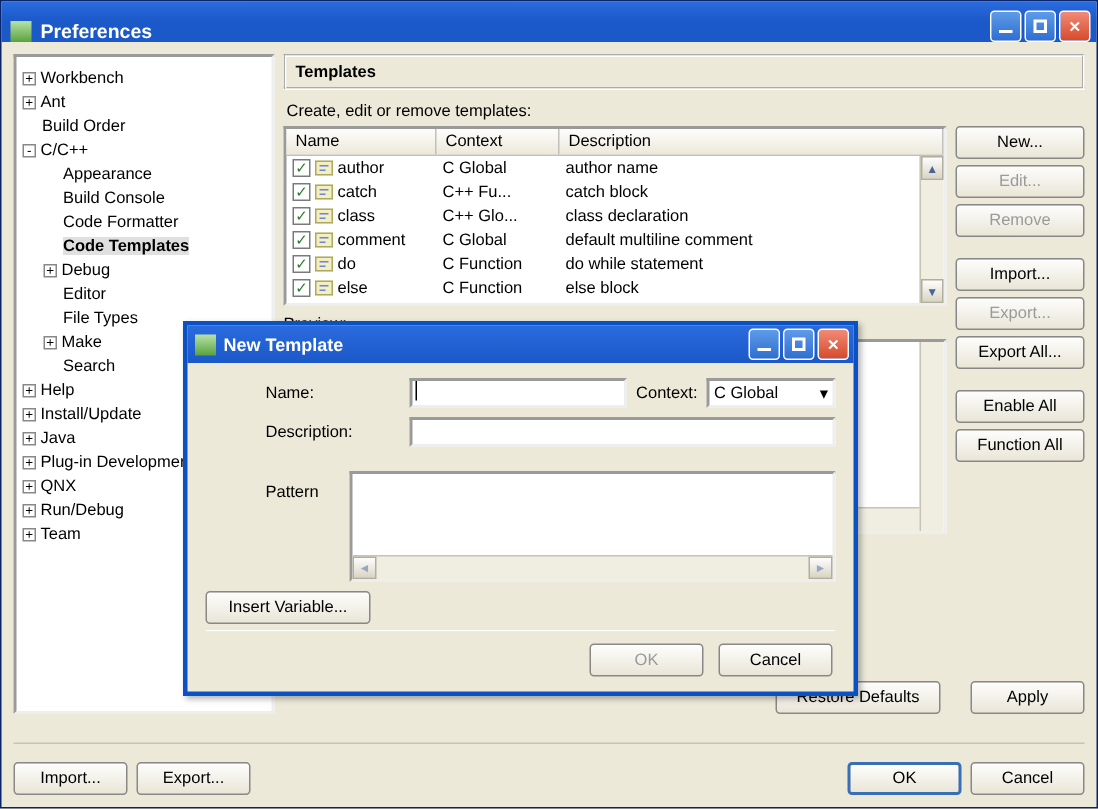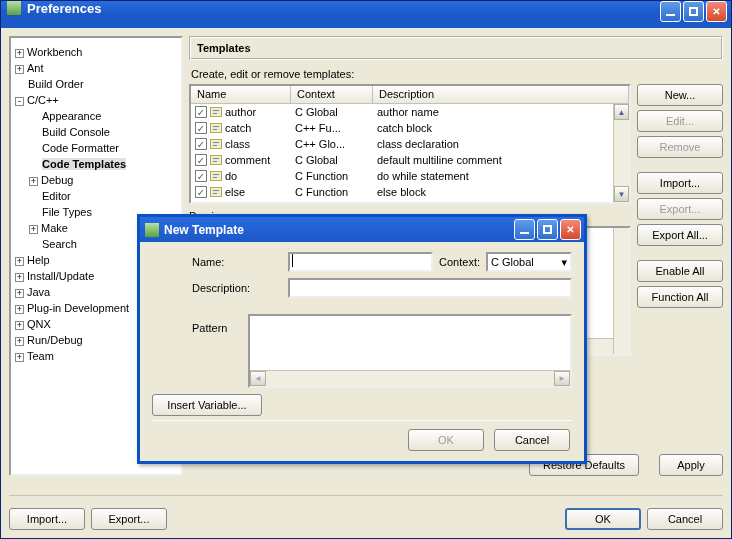--- a/index.html
+++ b/index.html
@@ -1,18 +1,18 @@
 <!DOCTYPE html>
 <html><head>
 <meta charset="utf-8">
 <style>
   * { box-sizing: border-box; }
   body { margin:0; font-family: Tahoma, sans-serif; font-size:11px; background:#fff; }
   .window { width:732px; height:539px; position:relative; background:#ece9d8; border:1px solid #0a246a; }
-  .titlebar { height:27px; background:linear-gradient(to bottom,#2a6bdf 0%,#1b58c8 50%,#1b58c8 100%); display:flex; align-items:flex-start; padding:0 4px 0 6px; }
+  .titlebar { height:27px; background:linear-gradient(to bottom,#2a6bdf 0%,#1b58c8 50%,#1b58c8 100%); display:flex; align-items:flex-end; padding:0 4px 0 6px; }
   .titlebar .appicon { width:14px; height:14px; background:linear-gradient(#b7e2a8,#5aa23e); margin-right:6px; }
   .titlebar .title { color:#fff; font-weight:bold; font-size:13px; flex:1; }
   .sysbtn { width:21px; height:21px; margin-left:2px; border:1px solid #fff; border-radius:3px; display:flex; align-items:center; justify-content:center; color:#fff; font-weight:bold; font-size:10px; }
   .sysbtn.min { background:linear-gradient(#5e9be8,#2e6ed0);} 
   .sysbtn.max { background:linear-gradient(#5e9be8,#2e6ed0);}
   .sysbtn.close { background:linear-gradient(#f28a77,#d64a2b);}
   .sysbtn .bar { width:9px; height:2px; background:#fff; margin-top:6px;}
   .sysbtn .box { width:9px; height:9px; border:2px solid #fff; }
   .content { position:absolute; top:27px; left:0; right:0; bottom:0; padding:8px; }
   .body-area { display:flex; height:440px; gap:6px; }
@@ -49,21 +49,21 @@
   .spacer6{height:6px;}
   .preview-label{ margin-top:56px;}
   .textempty { margin-top:4px; background:#fff; border:2px inset #eee; height:130px; position:relative;}
   .textempty .hscroll{position:absolute; left:0; right:16px; bottom:0; height:16px; background:#f0ede1; border-top:1px solid #c8c4b4;}
   .textempty .vscroll2{position:absolute; right:0; top:0; bottom:0; width:16px; background:#f0ede1; border-left:1px solid #c8c4b4;}
   .bottom-right-btns { position:absolute; right:0; bottom:0; display:flex; gap:20px;}
   .bottom-bar { position:absolute; left:8px; right:8px; bottom:8px; display:flex; justify-content:space-between; padding-top:12px; border-top:1px solid #c8c4b4;}
   .bottom-bar .group{ display:flex; gap:6px;}
 
   
-  .dialog { position:absolute; left:136px; top:213px; width:450px; height:250px; border:3px solid #0a52c4; background:#ece9d8; box-shadow: 2px 2px 4px rgba(0,0,0,.3); z-index:10;}
+  .dialog { position:absolute; left:121px; top:213px; width:450px; height:250px; border:3px solid #0a52c4; background:#ece9d8; box-shadow: 2px 2px 4px rgba(0,0,0,.3); z-index:10;}
   .dialog .dtitle { height:25px; background:linear-gradient(to bottom,#2a6bdf,#1b58c8); display:flex; align-items:center; padding:0 3px 0 5px;}
   .dialog .dtitle .appicon{width:14px;height:14px;background:linear-gradient(#b7e2a8,#5aa23e); margin-right:5px;}
   .dialog .dtitle .t{ color:#fff; font-weight:bold; font-size:12px; flex:1;}
   .dlgbody { padding:10px 12px 8px 12px; position:relative; height:calc(100% - 25px);}
   .row { display:flex; align-items:center; margin-bottom:6px; gap:6px;}
   .row .lbl { width:90px;margin-left:40px; }
   .row .inp { flex:1; height:20px; background:#fff; border:2px inset #eee;}
   .row .sel { width:86px; height:20px; background:#fff; border:2px inset #eee; display:flex; align-items:center; justify-content:space-between; padding:0 3px;}
   .patbox { margin-left:96px; margin-top:2px; height:74px; background:#fff; border:2px inset #eee; position:relative;}
   .patbox .hsc{position:absolute;left:0;right:0;bottom:0;height:16px;background:#f0ede1;border-top:1px solid #c8c4b4;display:flex;justify-content:space-between;}
@@ -194,21 +194,21 @@
                 <div class="arrow down">▼</div>
               </div>
             </div>
             <div class="preview-label" style="margin-top:6px;">Preview:</div>
             <div class="textempty">
               <div class="hscroll"></div>
               <div class="vscroll2"></div>
             </div>
             <div class="bottom-right-btns">
               <div class="winbtn" style="width:110px">Restore Defaults</div>
-              <div class="winbtn" style="width:64px">Apply</div>
+              <div class="winbtn" style="width:76px">Apply</div>
             </div>
           </div>
           <div class="btn-col">
             <div class="winbtn">New...</div>
             <div class="winbtn disabled">Edit...</div>
             <div class="winbtn disabled">Remove</div>
             <div class="spacer6"></div>
             <div class="winbtn">Import...</div>
             <div class="winbtn disabled">Export...</div>
             <div class="winbtn">Export All...</div>

